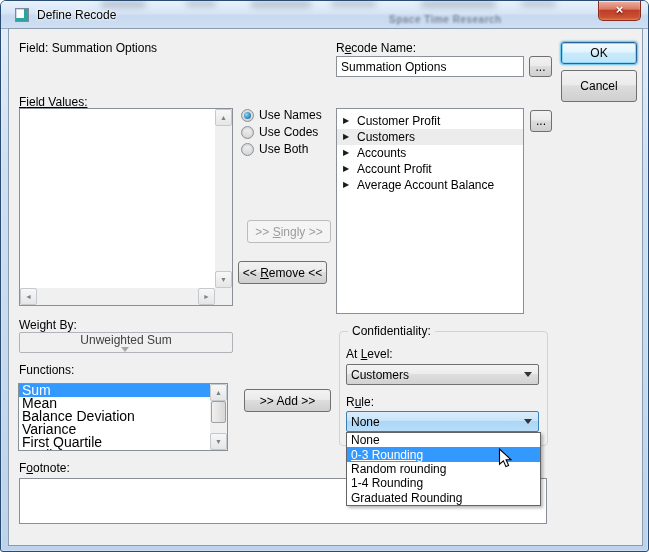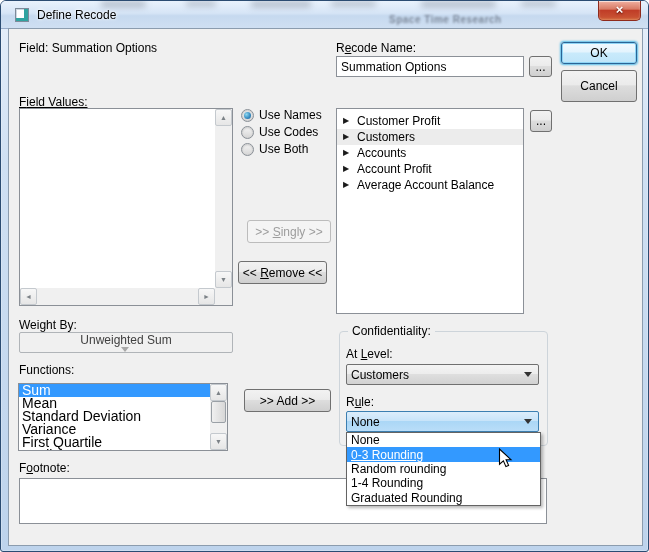--- a/index.html
+++ b/index.html
@@ -162,21 +162,21 @@
   <div class="combo disabled" style="left:18px;top:331px;width:214px;height:21px;">
     <span class="combo-text">Unweighted Sum</span>
     <span class="combo-arrow"></span>
   </div>
 
   <span class="lbl" style="left:18px;top:362px;">Functions:</span>
   <div class="listbox" style="left:17px;top:382px;width:210px;height:68px;">
     <div class="fn-items">
       <div class="fn-row sel">Sum</div>
       <div class="fn-row">Mean</div>
-      <div class="fn-row">Standard Deviation</div>
+      <div class="fn-row">Balance Deviation</div>
       <div class="fn-row">Variance</div>
       <div class="fn-row">First Quartile</div>
       <div class="fn-row">Median</div>
     </div>
     <div class="vsb">
       <div class="sbtn arr-up" style="top:0;left:0;"></div>
       <div class="sb-thumb" style="top:17px;"></div>
       <div class="sbtn arr-down" style="bottom:0;left:0;"></div>
     </div>
   </div>

